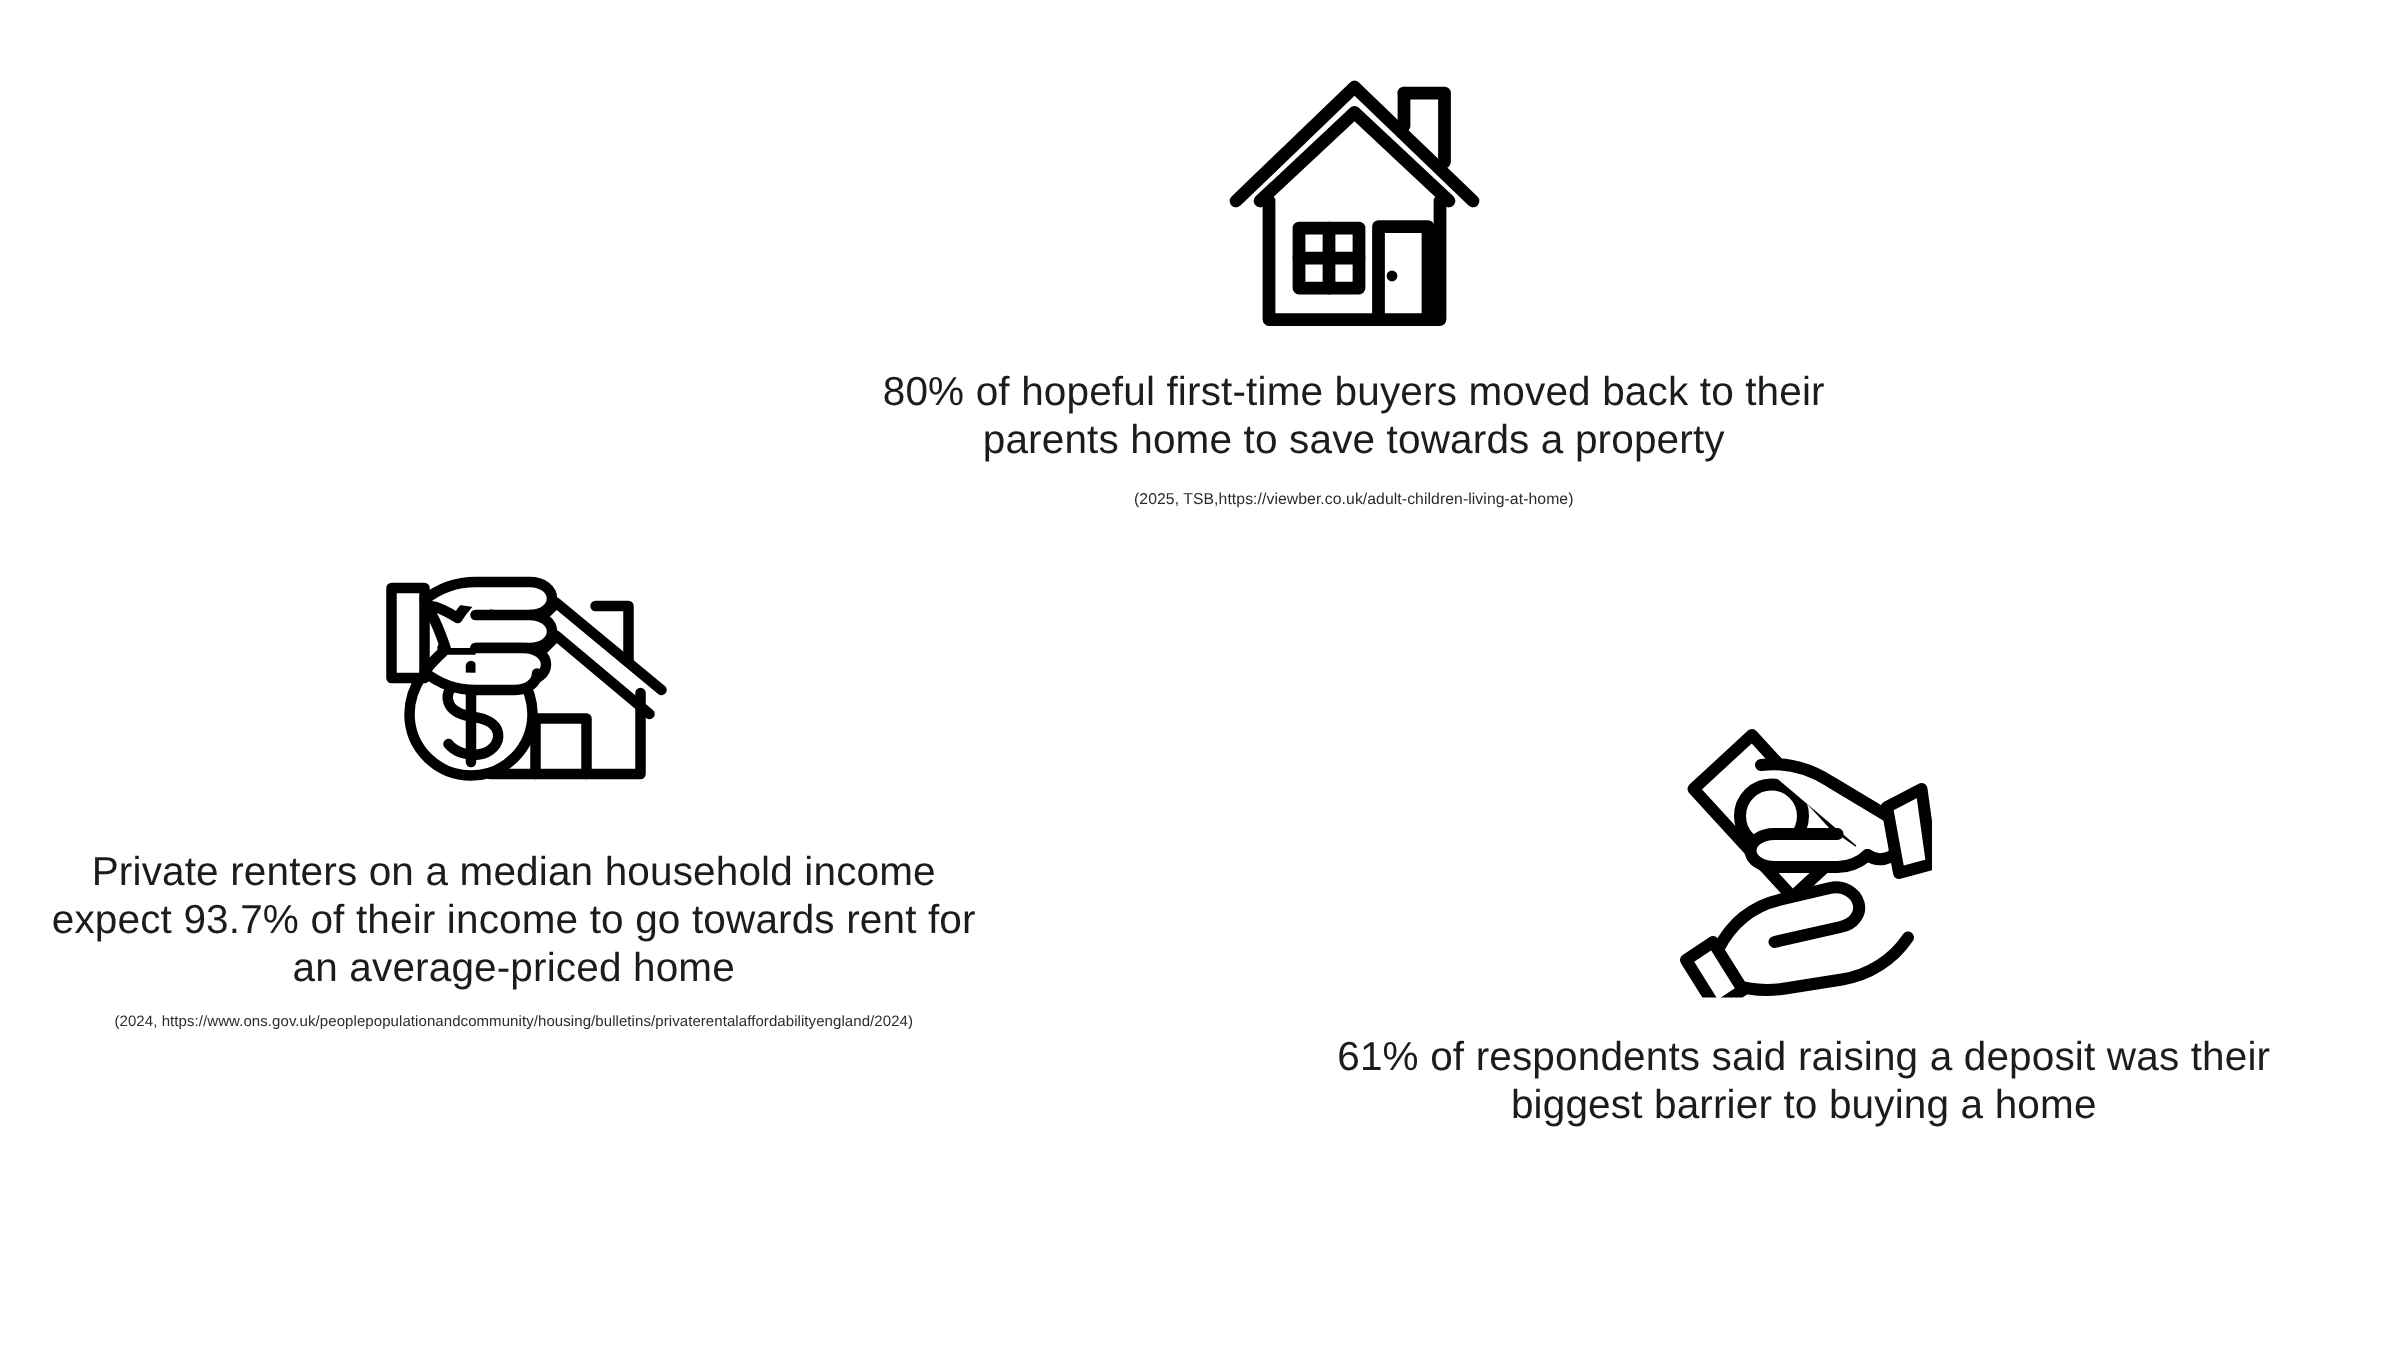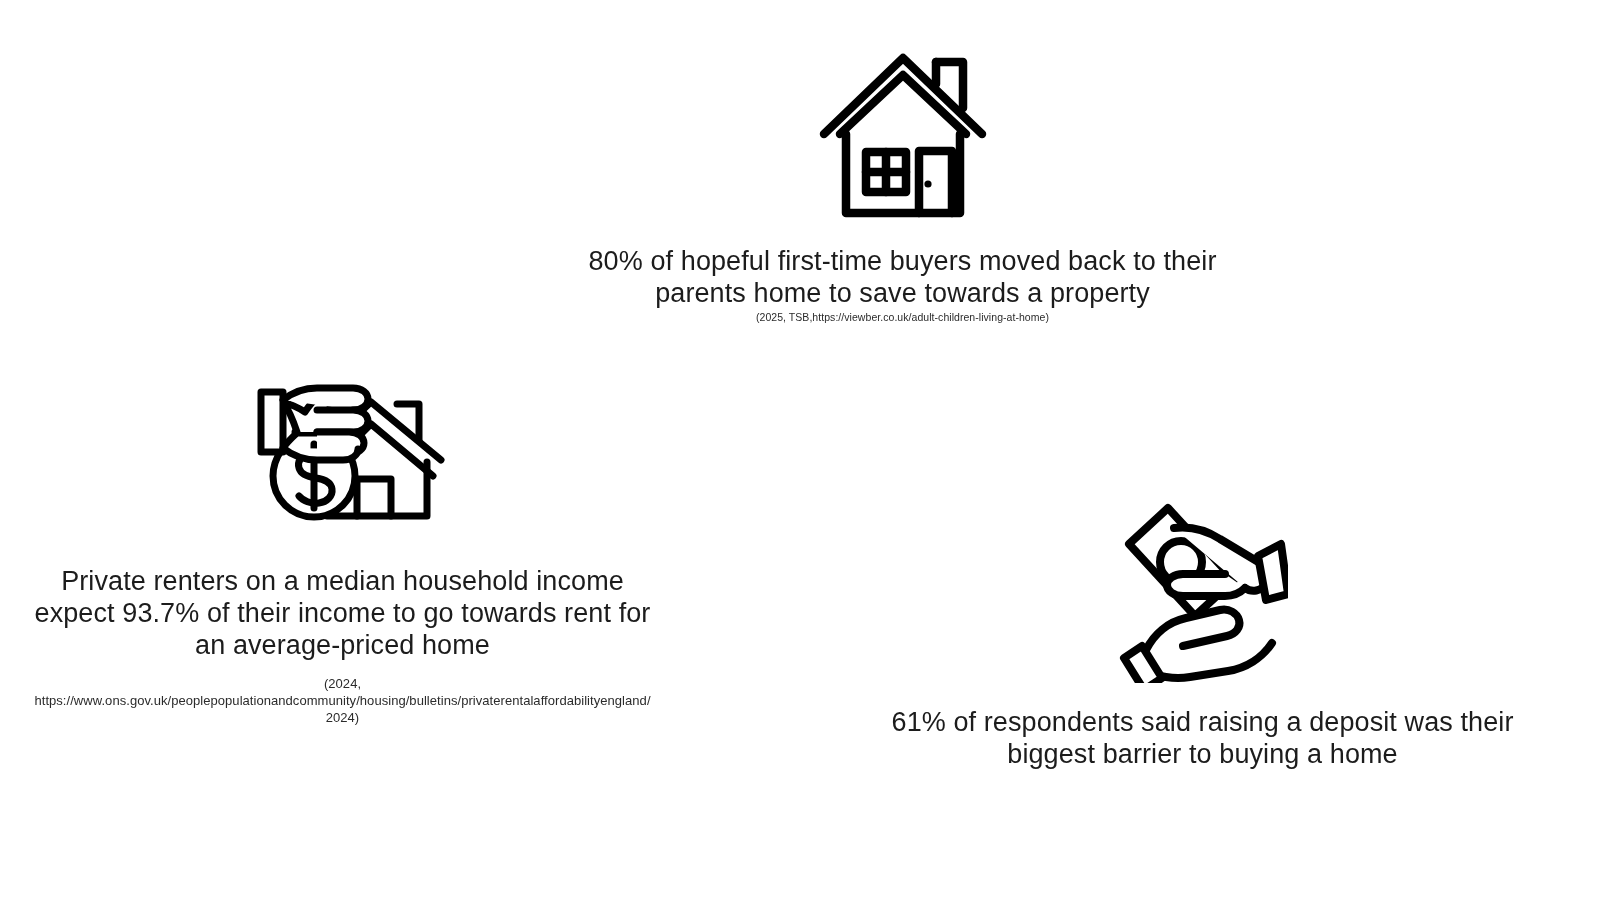--- a/index.html
+++ b/index.html
@@ -64,41 +64,41 @@
   
   #block-parents-home {
     left: 545px;
     top: 48px;
     width: 715px;
   }
   #block-parents-home .stat-icon { margin-bottom: 26px; }
   #block-parents-home .stat-headline { width: 715px; }
   #block-parents-home .stat-source {
     width: 715px;
-    margin-top: 1px;
+    margin-top: 17px;
   }
 
   
   #block-rent-share {
     left: 20px;
     top: 336px;
     width: 645px;
   }
   #block-rent-share .stat-icon { margin-bottom: 30px; }
   #block-rent-share .stat-headline { width: 645px; }
   #block-rent-share .stat-source {
     width: 620px;
     margin-top: 13px;
-    font-size: 13px;
+    font-size: 10px;
   }
 
   
   #block-deposit-barrier {
     left: 875px;
-    top: 498px;
+    top: 480px;
     width: 655px;
   }
   #block-deposit-barrier .stat-icon { margin-bottom: 24px; }
   #block-deposit-barrier .stat-headline { width: 655px; }
   #block-deposit-barrier .stat-source {
     width: 645px;
     margin-top: 8px;
     font-size: 9.5px;
     line-height: 1.45;
   }

